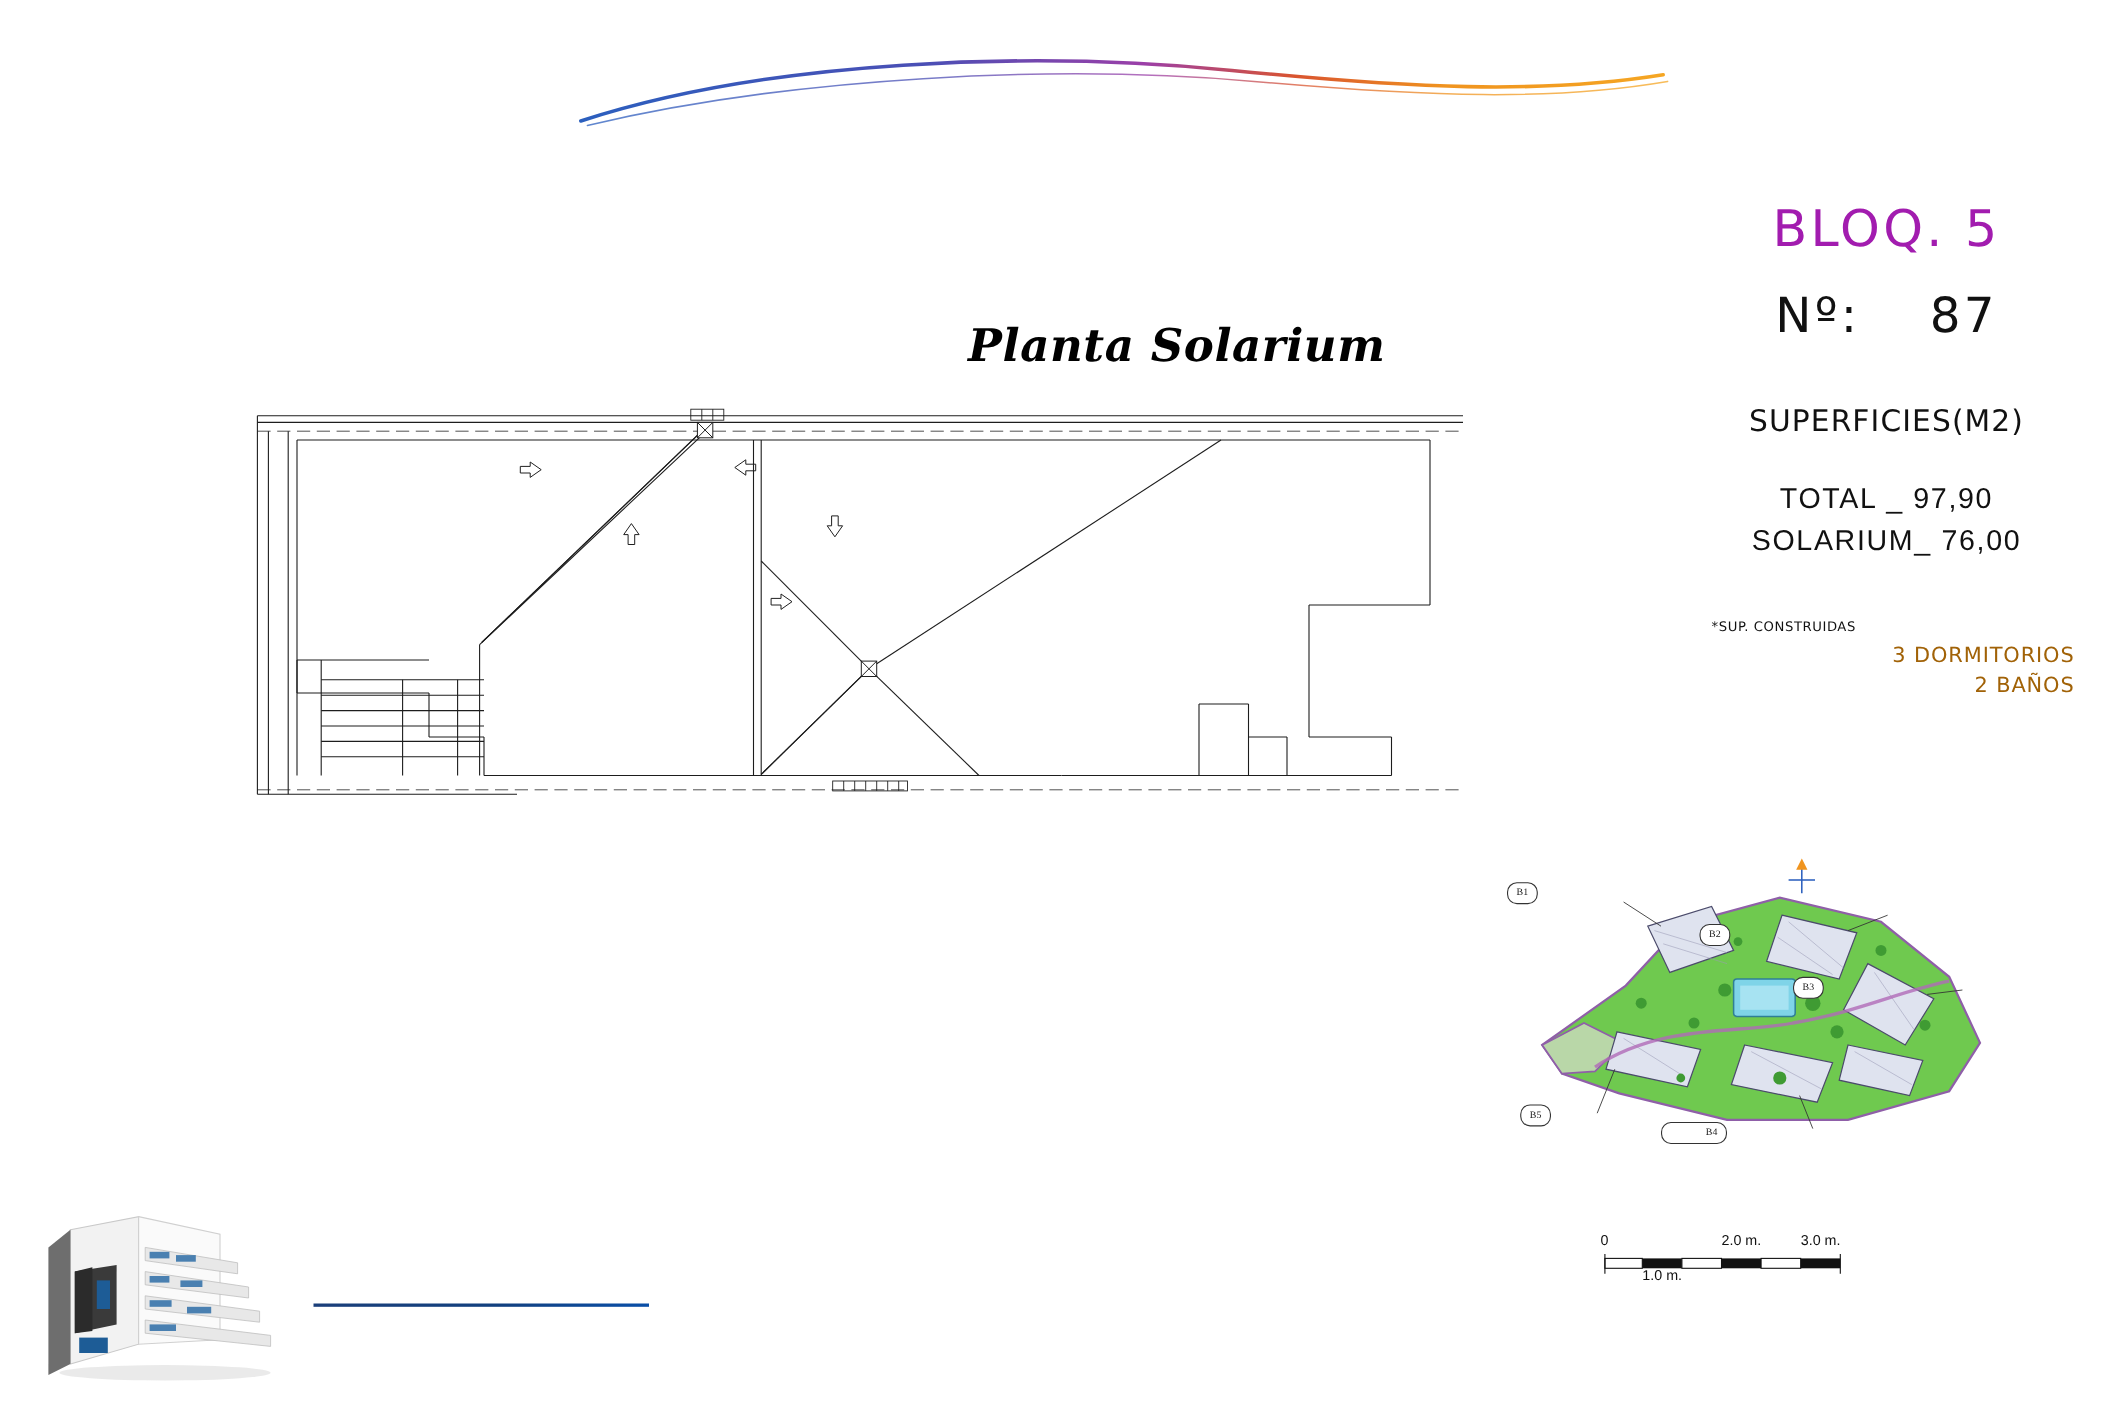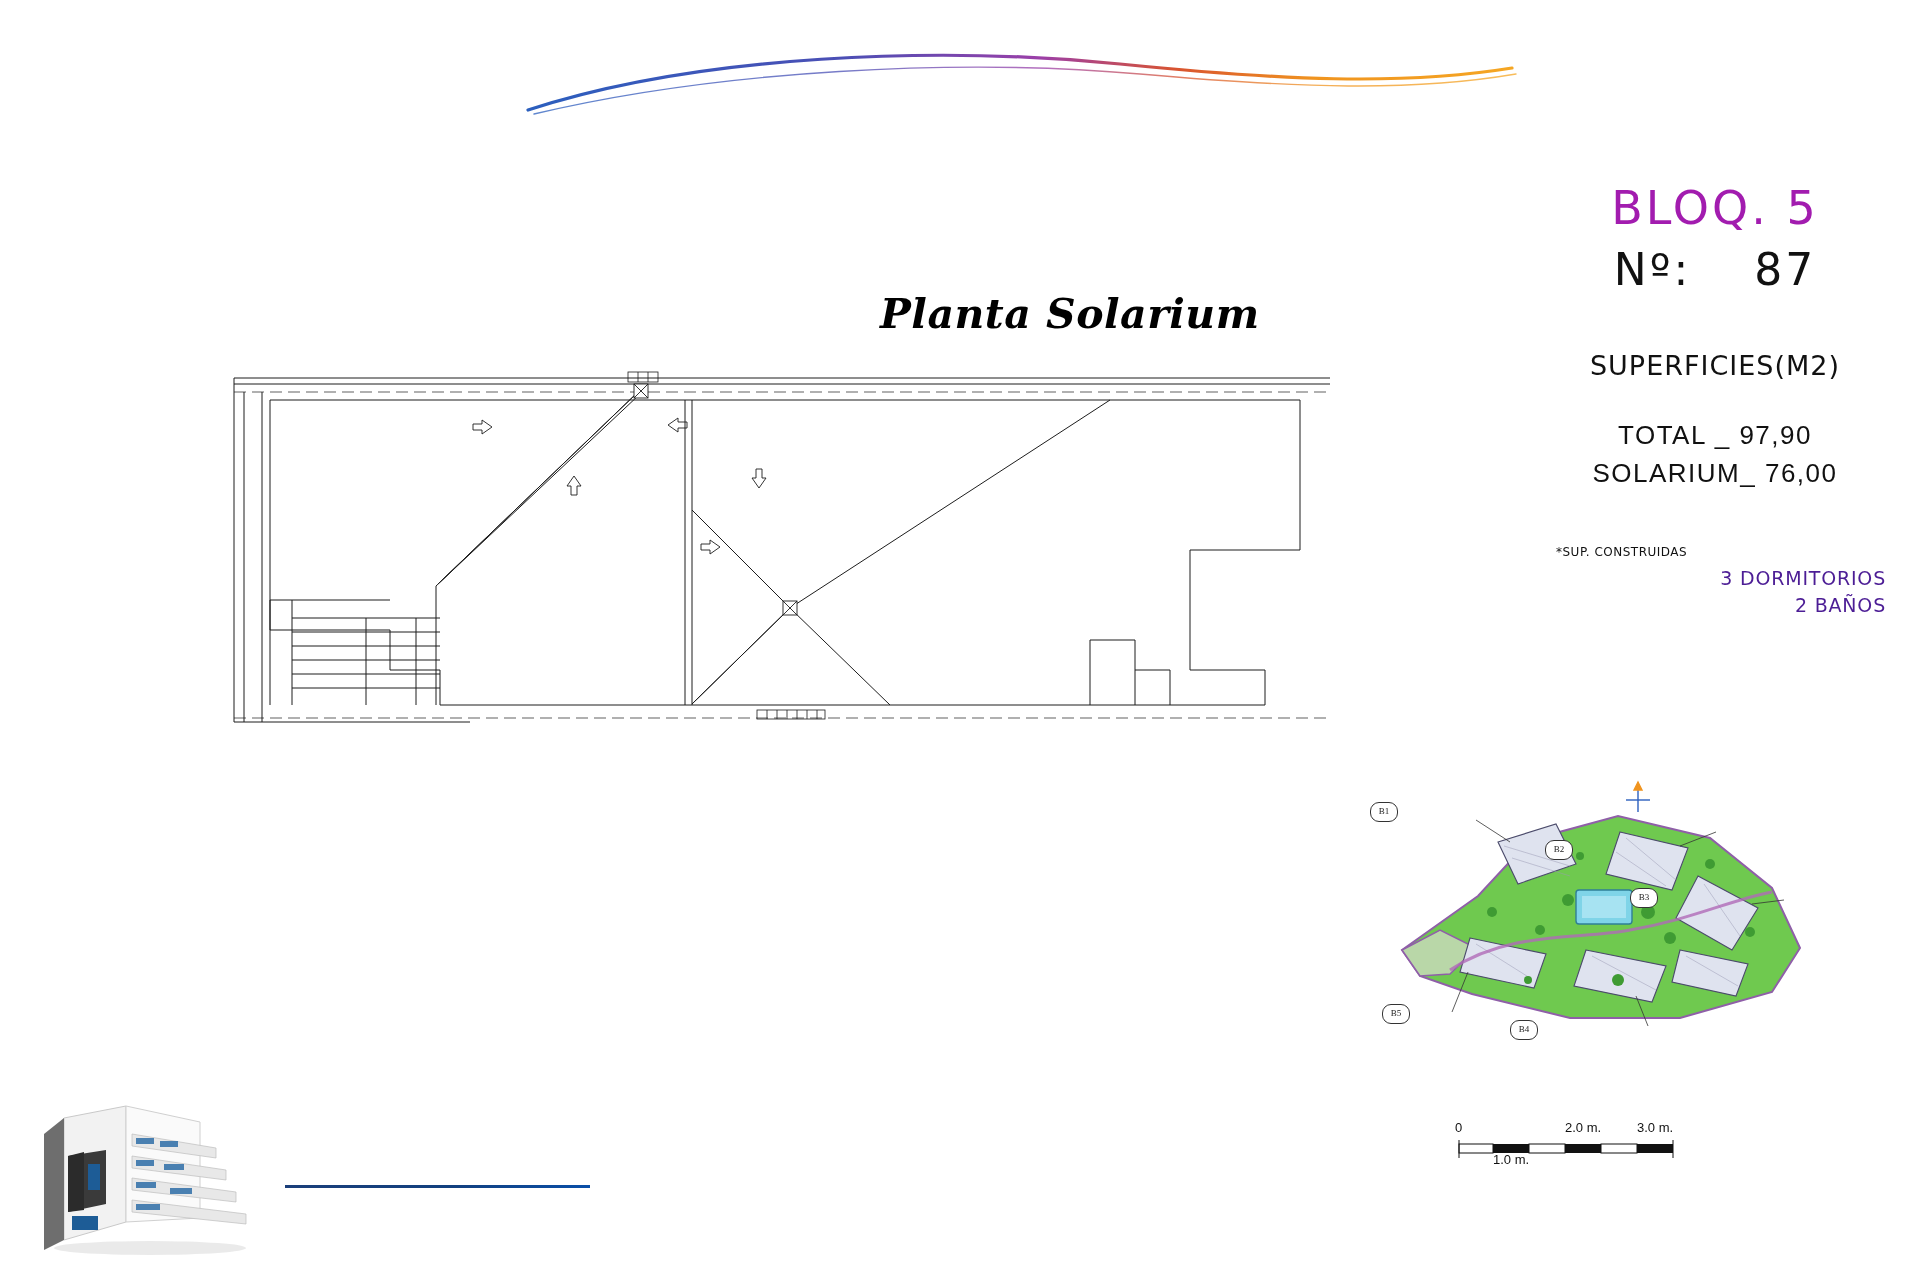--- a/index.html
+++ b/index.html
@@ -60,21 +60,21 @@
     letter-spacing: 3px;
     color: #a21caf;
     font-weight: 400;
     line-height: 1.25;
   }
   .numero {
     font-family: "DejaVu Sans", sans-serif;
     font-size: 44px;
     letter-spacing: 3px;
     color: #111;
-    margin-top: 6px;
+    margin-top: 24px;
     line-height: 1.2;
   }
   .numero .np {
     font-size: 44px;
   }
   .numero .nv {
     margin-left: 46px;
   }
   .surf-head {
     margin-top: 54px;
@@ -110,21 +110,21 @@
     letter-spacing: 0.5px;
     color: #111;
     text-align: left;
     padding-left: 26px;
   }
   .rooms {
     margin-top: 6px;
     font-family: "DejaVu Sans", sans-serif;
     font-size: 19px;
     letter-spacing: 0.8px;
-    color: #4c1d95;
+    color: #a16207;
     text-align: right;
     padding-right: 14px;
     line-height: 1.45;
   }
 
   
   .sitemap {
     position: absolute;
     left: 1380px;
     top: 780px;
@@ -380,21 +380,21 @@
       <line x1="130" y1="62" x2="96" y2="40"></line>
       <line x1="300" y1="66" x2="336" y2="52"></line>
       <line x1="372" y1="124" x2="404" y2="120"></line>
       <line x1="256" y1="216" x2="268" y2="246"></line>
       <line x1="88" y1="192" x2="72" y2="232"></line>
     </g>
   </svg>
   <div class="blk-label" style="left:-10px; top:22px;">B1</div>
   <div class="blk-label" style="left:165px; top:60px;">B2</div>
   <div class="blk-label" style="left:250px; top:108px;">B3</div>
-  <div class="blk-label" style="left:130px; top:240px;">B4</div>
+  <div class="blk-label" style="left:130px; top:240px;padding-left:32px;">B4</div>
   <div class="blk-label" style="left:2px; top:224px;">B5</div>
 </div>
 
 <div class="scalebar">
   <div class="scale-nums">
     <span style="left:0px;">0</span>
     <span style="left:38px;margin-top:32px;">1.0 m.</span>
     <span style="left:110px;">2.0 m.</span>
     <span style="left:182px;">3.0 m.</span>
   </div>

